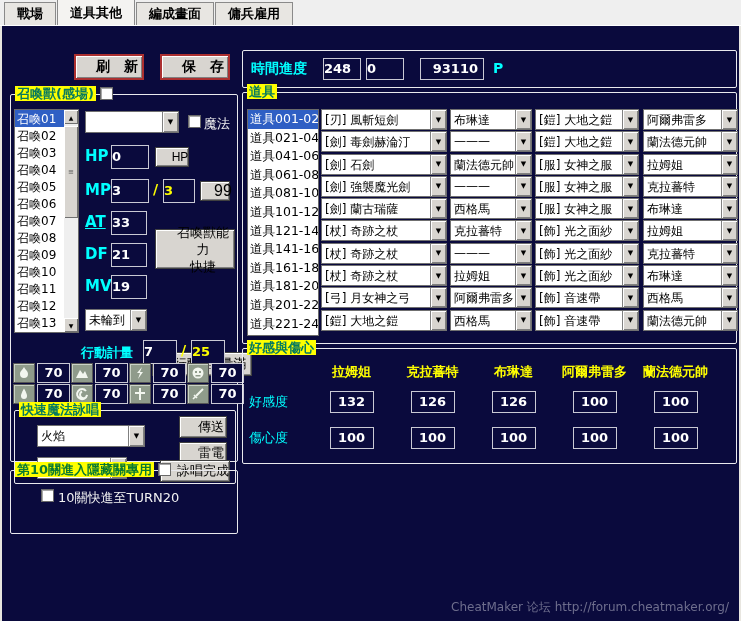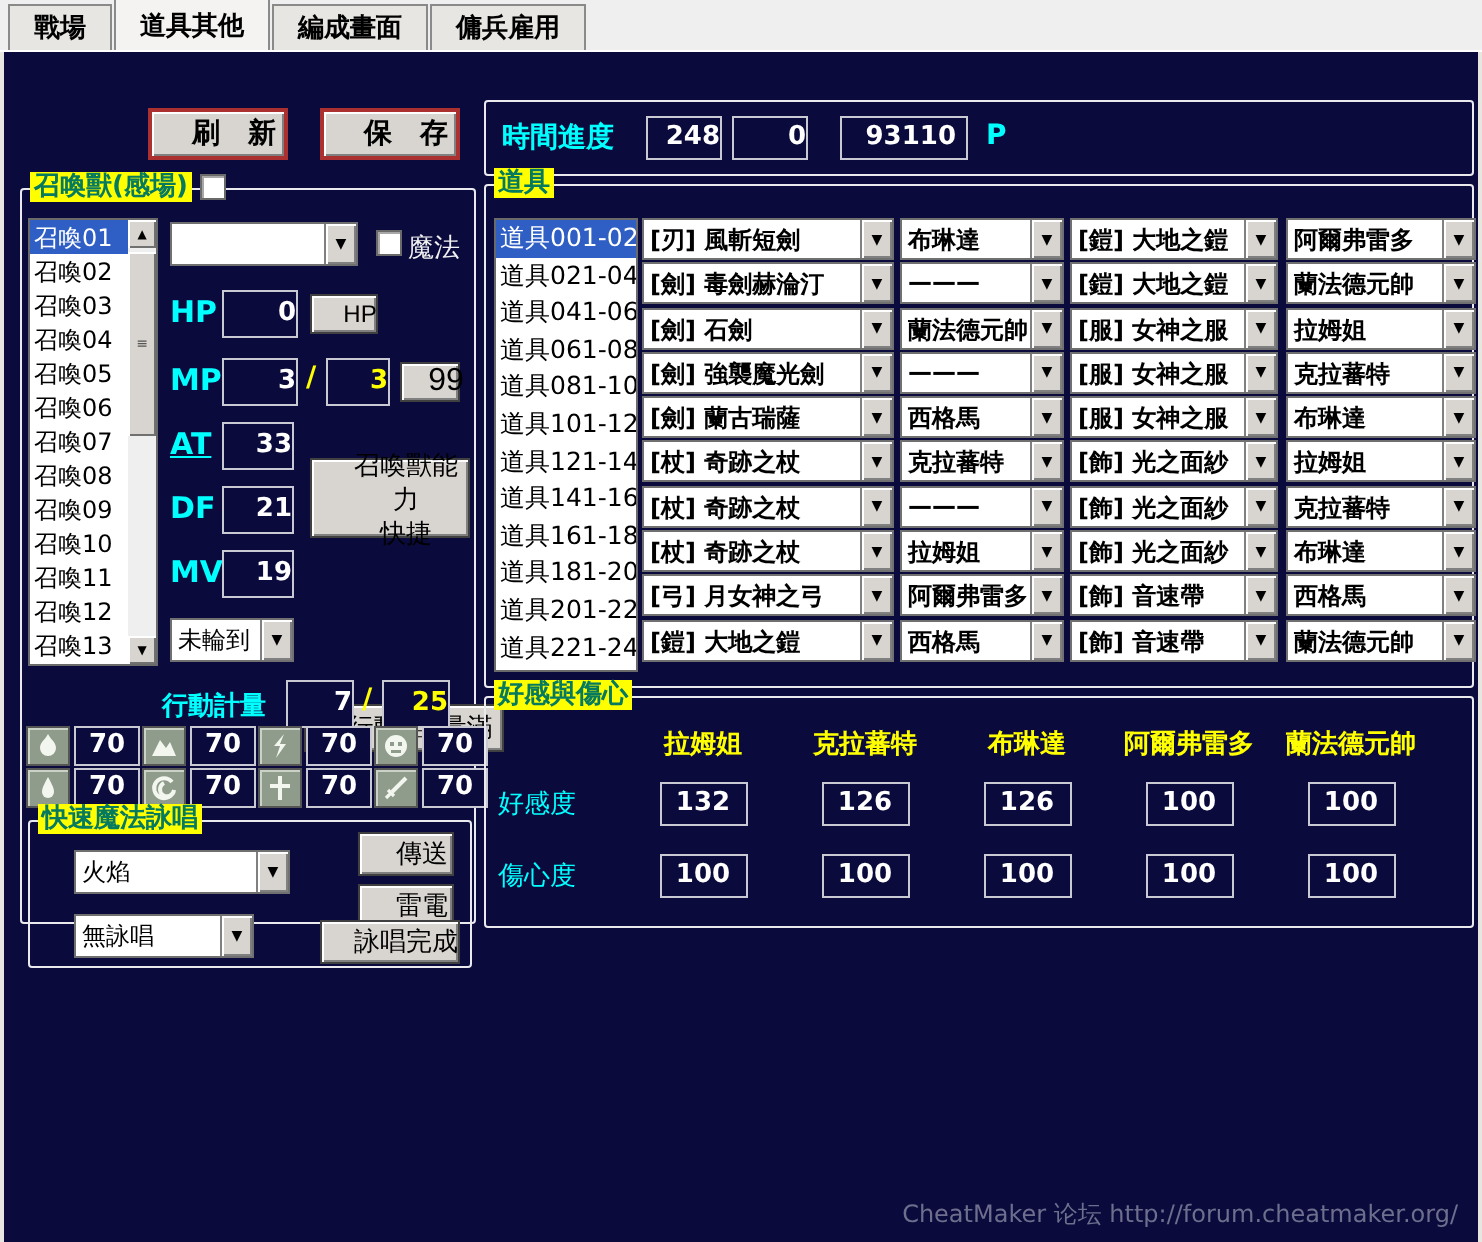--- a/index.html
+++ b/index.html
@@ -20,21 +20,21 @@
   .glabel .gtext { background:#ffff00; color:#067a5e; font-weight:bold; font-size:13px; padding:0 2px; white-space:nowrap; }
 
   
   .btn { position:absolute; background:#d8d5d0; color:#000; font-size:13px; text-align:center; display:flex; flex-direction:column; align-items:center; justify-content:center; border:1px solid #404040; box-shadow:inset 1px 1px 0 #ffffff, inset -1px -1px 0 #808080; cursor:default;padding-left:16px; }
   .btn.red { border:2px solid #ab3030; }
   .btn.bold { font-weight:bold; }
   .dd { position:absolute; background:#ffffff; border:1px solid #707070; display:flex; align-items:stretch; }
   .dd-text { flex:1; font-size:12px; color:#000; padding:2px 0 0 3px; white-space:nowrap; overflow:hidden; }
   .dd-btn { width:16px; background:#d8d5d0; border-left:1px solid #808080; box-shadow:inset 1px 1px 0 #fff, inset -1px -1px 0 #808080; display:flex; align-items:center; justify-content:center; font-size:7px; color:#000; }
   .cb { width:13px; height:13px; background:#fff; border:1px solid #6a6a6a; box-shadow:inset 1px 1px 0 #a8a8a8; display:inline-block; flex:none; }
-  .dark-input { position:absolute; background:#0a0a3d; border:1px solid #c9c9d4; color:#fff; font-weight:bold; font-size:13px; text-align:right; line-height:20px; }
+  .dark-input { position:absolute; background:#0a0a3d; border:1px solid #c9c9d4; color:#fff; font-weight:bold; font-size:13px; text-align:left; line-height:20px; }
   .dark-input.yellow { color:#ffff00; }
   .cyan { color:#00ffff; font-weight:bold; }
   .yellow { color:#ffff00; font-weight:bold; }
   .white { color:#f2f2f2; }
   .abs { position:absolute; }
 
   
   .listbox { position:absolute; background:#fff; border:1px solid #6a6a6a; overflow:hidden; }
   .listrow { font-size:12px; color:#000; white-space:nowrap; padding:1px 1px 0 2px; }
   .listrow.selected { background:#2f5fc4; color:#fff; }
@@ -45,21 +45,21 @@
   .sb-btn { position:absolute; left:0; width:14px; height:14px; background:#d8d5d0; box-shadow:inset 1px 1px 0 #fff, inset -1px -1px 0 #707070; font-size:6px; color:#000; display:flex; align-items:center; justify-content:center; }
   .sb-track { position:absolute; left:0; top:14px; width:14px; bottom:14px; background:#efefef; }
   .sb-thumb { position:absolute; left:0; top:16px; width:14px; height:92px; background:#d8d5d0; box-shadow:inset 1px 1px 0 #fff, inset -1px -1px 0 #707070; display:flex; align-items:center; justify-content:center; font-size:7px; color:#555; }
 
   
   .elem-cell { position:absolute; height:20px; }
   .elem-btn { position:absolute; left:0; top:0; width:22px; height:20px; background:#8f9b8b; border:1px solid #555; box-shadow:inset 1px 1px 0 #c9d2c5; display:flex; align-items:center; justify-content:center; }
   .elem-val { position:absolute; left:24px; top:0; width:33px; height:20px; background:#0a0a3d; border:1px solid #c9c9d4; color:#fff; font-weight:bold; font-size:13px; text-align:center; line-height:18px; }
 
   
-  .items-grid { position:absolute; left:78px; top:16px; width:367px;font-weight:bold; }
+  .items-grid { position:absolute; left:78px; top:16px; width:367px; }
   .item-row { position:relative; height:21px; margin-bottom:1.3px; }
   .item-row .dd { top:0; height:21px; }
   .dd.c1 { left:0; width:126px; }
   .dd.c2 { left:129px; width:82px; }
   .dd.c3 { left:214px; width:104px; }
   .dd.c4 { left:322px; width:95px; }
 
   
   .aff-row { position:absolute; left:6px; width:482px; display:flex; align-items:center; }
   .aff-label { width:62px; font-size:13px; }
@@ -247,20 +247,28 @@
     </div>
     <div class="dd" style="left:22px; top:46px; width:90px; height:22px;">
       <span class="dd-text">無詠唱</span>
       <span class="dd-btn">▼</span>
     </div>
     <button class="btn" style="left:164px; top:5px; width:48px; height:22px;">傳送</button>
     <button class="btn" style="left:164px; top:31px; width:48px; height:22px;">雷電</button>
     <button class="btn" style="left:145px; top:49px; width:70px; height:22px;">詠唱完成</button>
   </div>
 
+  <div class="gbox" style="left:8px; top:444px; width:228px; height:64px;">
+    <div class="glabel">
+      <span class="gtext" style="color:#0a7a30;">第10關進入隱藏關專用</span>
+      <span class="cb"></span>
+    </div>
+    <span class="cb abs" style="left:30px; top:18px;"></span>
+    <span class="white abs" style="left:47px; top:18px; font-size:13px;">10關快進至TURN20</span>
+  </div>
 
   <div class="gbox" style="left:240px; top:66px; width:495px; height:252px;">
     <div class="glabel">
       <span class="gtext">道具</span>
     </div>
 
     <div class="listbox pages-list" style="left:4px; top:16px; width:72px; height:227px;">
 
     <div class="listrow selected">道具001-020</div>
         <div class="listrow">道具021-040</div>

